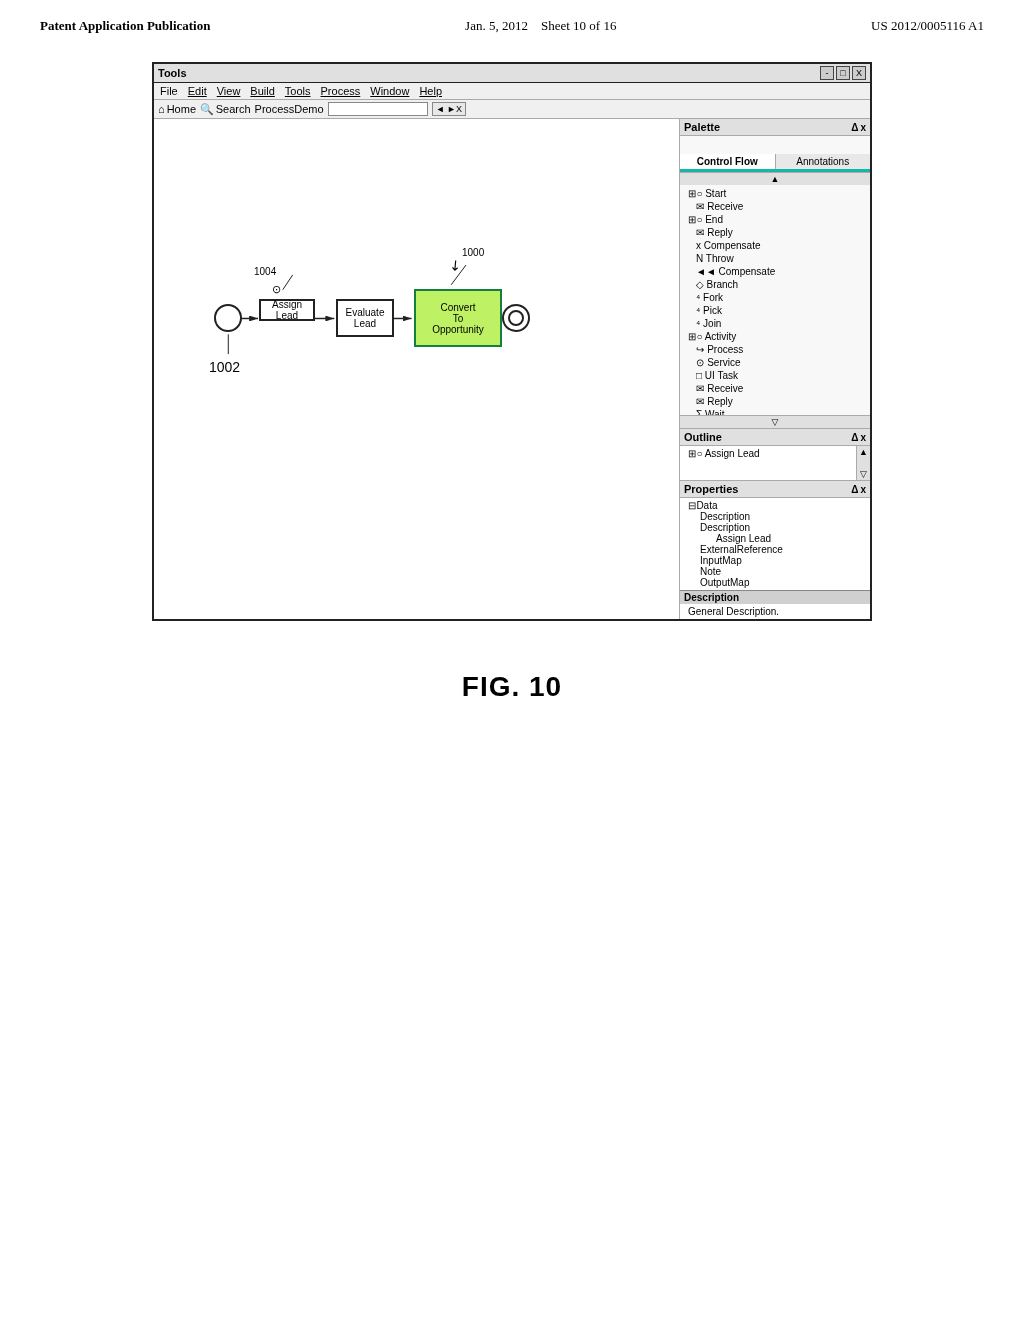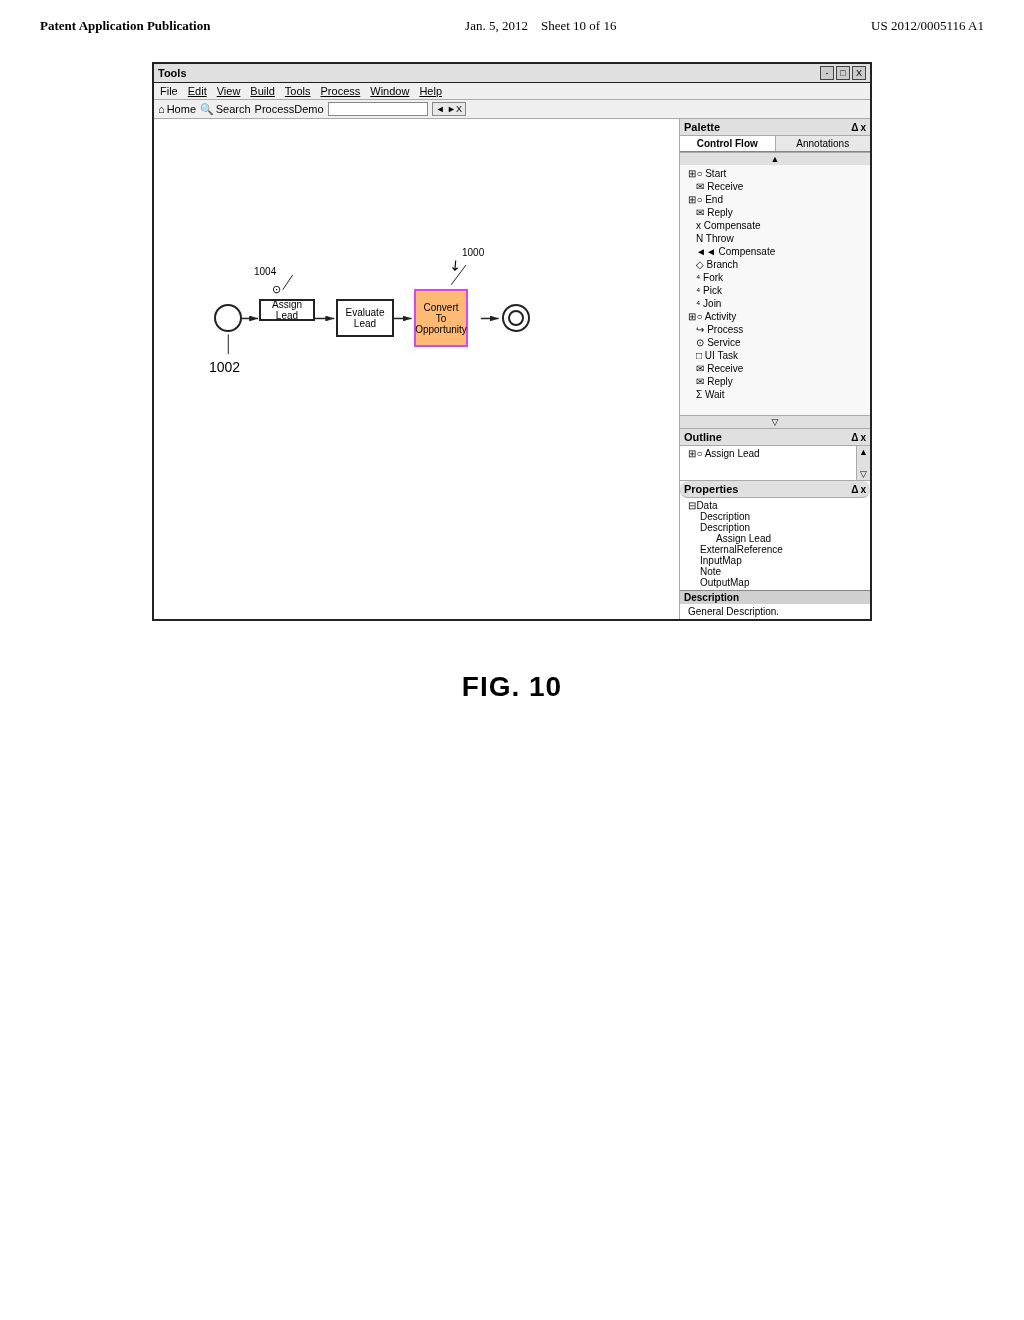--- a/index.html
+++ b/index.html
@@ -143,21 +143,22 @@
       justify-content: space-between;
       padding: 2px 4px;
       background: #e0e0e0;
       border-bottom: 1px solid #aaa;
       font-size: 11px; font-weight: bold;
     }
     .panel-header-btns { display: flex; gap: 2px; font-size: 10px; cursor: pointer; }
 
     .palette-tabs {
       display: flex;
-      border-bottom: 1px solid #14b8a6;
+      border-bottom: 3px solid #14b8a6;
+      margin-top: 18px;
     }
     .palette-tab {
       flex: 1;
       text-align: center;
       padding: 2px 4px;
       font-size: 10px;
       border-right: 1px solid #aaa;
       background: #e8e8e8;
       cursor: pointer;
     }
@@ -212,21 +213,21 @@
       display: flex;
       flex-direction: column;
     }
     .properties-header {
       display: flex;
       align-items: center;
       justify-content: space-between;
       padding: 2px 4px;
       background: #e0e0e0;
       border-bottom: 1px solid #aaa;
-      font-size: 11px; font-weight: bold; border-radius: 8px;
+      font-size: 11px; font-weight: bold;
     }
     .properties-content {
       padding: 2px 8px;
       font-size: 10px;
       background: #fff;
       overflow: hidden;
     }
     .properties-item { padding: 0px 0; }
     .properties-item.indent { padding-left: 12px; }
 
@@ -316,21 +317,21 @@
           <line x1="75" y1="215" x2="75" y2="235" stroke="#222" stroke-width="1"></line>
         </svg>
 
         <div style="position:absolute; left:60px; top:185px; width:28px; height:28px; border-radius:50%; border:2px solid #222; background:#fff;">
         </div>
 
         <div style="position:absolute; left:105px; top:180px; width:56px; height:22px; border:2px solid #222; background:#fff; display:flex; align-items:center; justify-content:center; text-align:center; font-size:10px;">Assign<br>Lead</div>
 
         <div style="position:absolute; left:182px; top:180px; width:58px; height:38px; border:2px solid #222; background:#fff; display:flex; align-items:center; justify-content:center; text-align:center; font-size:10px;">Evaluate<br>Lead</div>
 
-        <div style="position:absolute; left:260px; top:170px; width:54px; height:58px; border:2px solid #d946ef; background:#fdba74; display:flex; align-items:center; justify-content:center; text-align:center; font-size:10px;">Convert<br>To<br>Opportunity</div>
+        <div style="position:absolute; left:260px; top:170px; width:88px; height:58px; border:2px solid #15803d; background:#bef264; display:flex; align-items:center; justify-content:center; text-align:center; font-size:10px;">Convert<br>To<br>Opportunity</div>
 
         <div style="position:absolute; left:348px; top:185px; width:28px; height:28px; border-radius:50%; border:2px solid #222; background:#fff; display:flex; align-items:center; justify-content:center;">
           <div style="width:16px; height:16px; border-radius:50%; border:2px solid #222; background:#fff;"></div>
         </div>
 
         <div style="position:absolute; left:118px; top:164px; font-size:11px;">⊙</div>
 
         <div style="position:absolute; left:308px; top:128px; font-size:10px;">1000</div>
         <div style="position:absolute; left:55px; top:240px; font-size:14px;">1002</div>
         <div style="position:absolute; left:100px; top:147px; font-size:10px;">1004</div>

